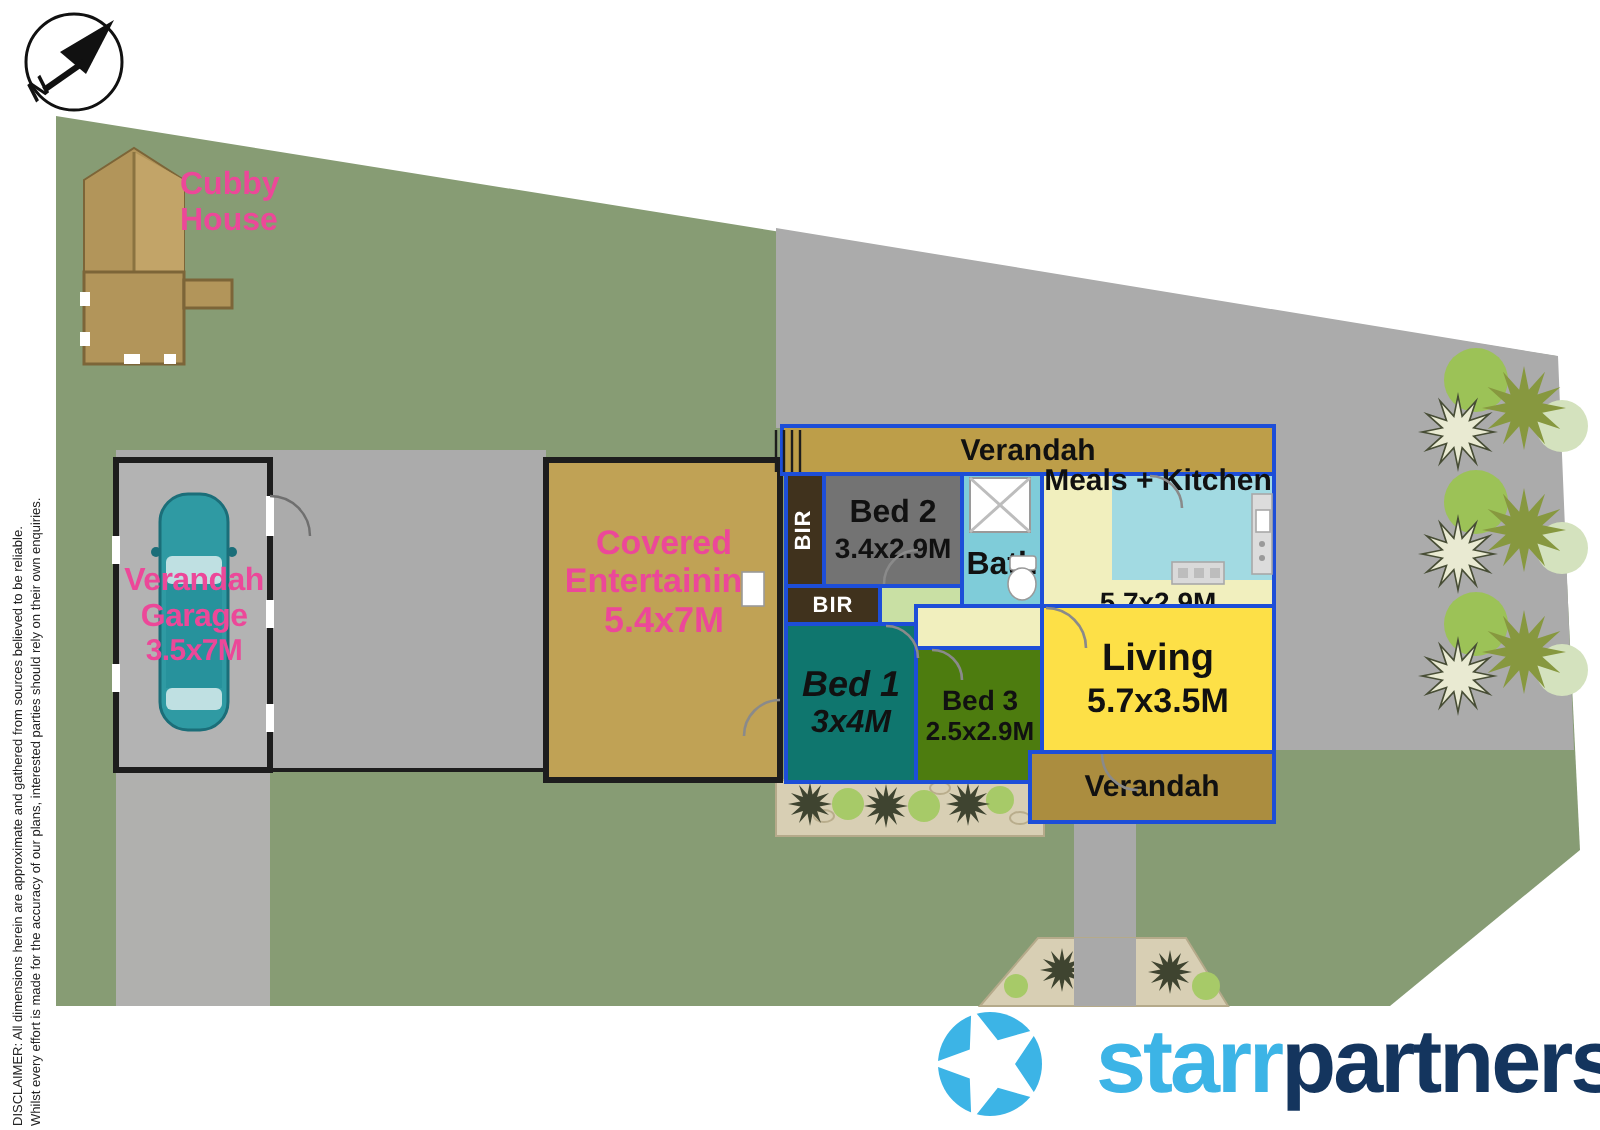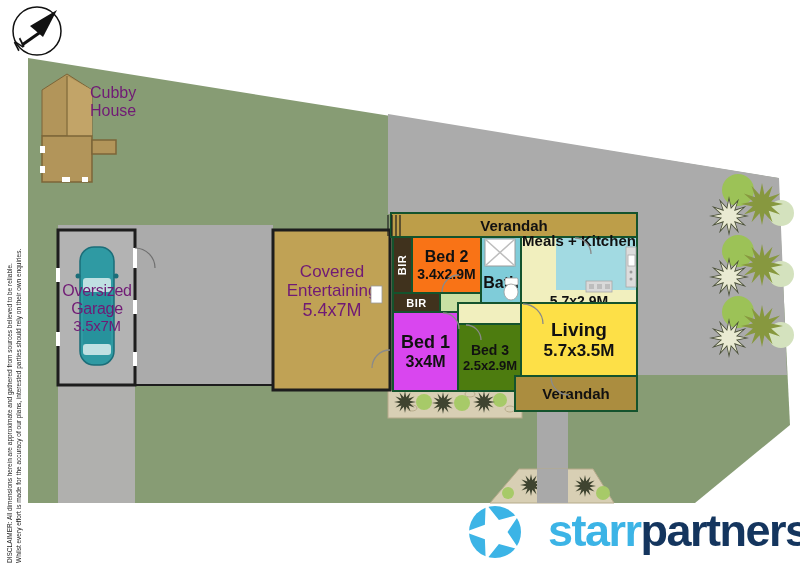--- a/index.html
+++ b/index.html
@@ -1,42 +1,42 @@
 <!DOCTYPE html>
 <html><head>
 <meta charset="utf-8">
 <style>
   html,body{margin:0;padding:0;background:#ffffff;}
   #stage{position:relative;width:800px;height:565px;background:#ffffff;overflow:hidden;
          font-family:"Liberation Sans",sans-serif;}
   svg{position:absolute;left:0;top:0;}
   #base-svg{z-index:1;}
   #overlay-svg{z-index:3;pointer-events:none;}
-  .lbl{position:absolute;z-index:2;color:#701a75;font-weight:normal;line-height:1.12;text-align:center;}
-  .room{position:absolute;z-index:2;box-sizing:border-box;border:2px solid #14532d;
+  .lbl{position:absolute;z-index:2;color:#ec4899;font-weight:bold;line-height:1.12;text-align:center;}
+  .room{position:absolute;z-index:2;box-sizing:border-box;border:2px solid #1d4ed8;
         display:flex;flex-direction:column;align-items:center;justify-content:center;
         text-align:center;font-weight:bold;color:#111;}
   .room .dims{font-weight:bold;}
   
   #verandah-top{left:390px;top:212px;width:248px;height:26px;background:#bd9e49;font-size:15px;}
   #bir-side{left:392px;top:236px;width:21px;height:58px;background:#40321d;}
   #bir-side span{transform:rotate(-90deg);color:#fff;font-size:11px;font-weight:bold;letter-spacing:.5px;}
-  #bed2{left:411px;top:236px;width:71px;height:58px;background:#f97316;font-size:16px;}
+  #bed2{left:411px;top:236px;width:71px;height:58px;background:#737373;font-size:16px;}
   #bed2 .dims{font-size:14px;}
   #bath{left:480px;top:236px;width:42px;height:68px;background:#7fccd9;font-size:16px;
         justify-content:flex-end;padding-bottom:10px;}
   #meals-kitchen{left:520px;top:236px;width:118px;height:68px;background:#f1efbe;font-size:15px;}
   #meals-kitchen .dims{font-size:14px;margin-top:44px;}
   #kitchen-zone{position:absolute;right:0;top:0;width:80px;height:52px;background:#a2dae2;}
   #meals-kitchen span{position:relative;z-index:1;white-space:nowrap;}
   #bir-hall{left:392px;top:292px;width:49px;height:21px;background:#40321d;}
   #bir-hall span{color:#fff;font-size:11px;letter-spacing:.5px;}
   #entry-nook{left:439px;top:292px;width:43px;height:21px;background:#c9e0a4;}
   #hall-strip{left:457px;top:302px;width:65px;height:23px;background:#f1efbe;}
-  #bed1{left:392px;top:311px;width:67px;height:81px;background:#d946ef;font-size:18px;}
+  #bed1{left:392px;top:311px;width:67px;height:81px;background:#0f766e;font-size:18px;font-style:italic;}
   #bed1 .dims{font-size:16px;}
   #bed3{left:457px;top:323px;width:66px;height:69px;background:#4d7c0f;font-size:14px;}
   #bed3 .dims{font-size:13px;}
   #living{left:520px;top:302px;width:118px;height:75px;background:#fde047;font-size:19px;}
   #living .dims{font-size:17px;}
   #verandah-bottom{left:514px;top:375px;width:124px;height:37px;background:#ab8d3f;font-size:15px;}
   
   #cubby-label{left:90px;top:84px;width:62px;font-size:16px;text-align:left;}
   #garage-label{left:56px;top:282px;width:82px;font-size:16px;letter-spacing:-.3px;}
   #garage-label .dims{font-size:15px;}
@@ -212,21 +212,21 @@
     <span class="dims">5.7x3.5M</span>
   </div>
 
   <div class="room" id="verandah-bottom">
     <span>Verandah</span>
   </div>
 
   <div class="lbl" id="cubby-label">Cubby House</div>
 
   <div class="lbl" id="garage-label">
-    <div>Oversized Garage</div>
+    <div>Verandah Garage</div>
     <div class="dims">3.5x7M</div>
   </div>
 
   <div class="lbl" id="covered-label">
     <div>Covered Entertaining</div>
     <div class="dims">5.4x7M</div>
   </div>
 
   <div id="disclaimer">
     <div>DISCLAIMER:  All dimensions herein are approximate and gathered from sources believed to be reliable.</div>

